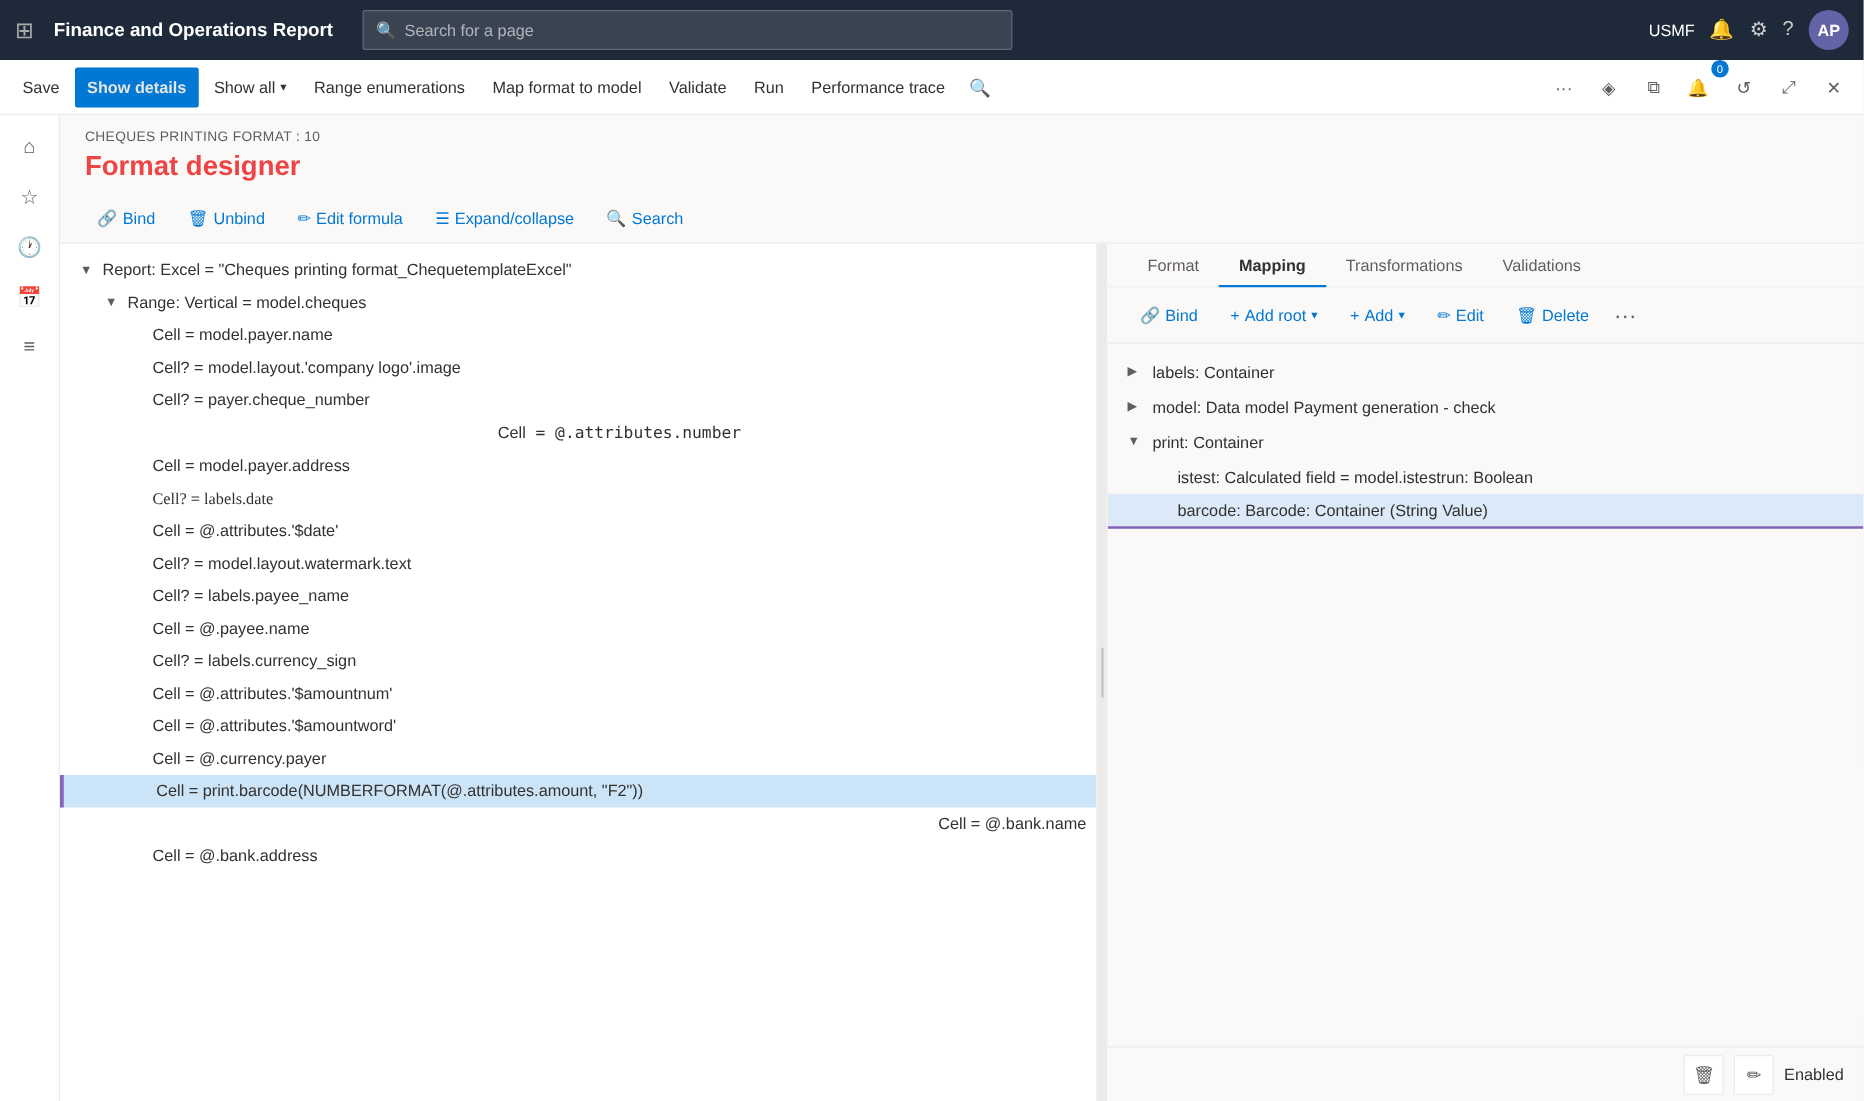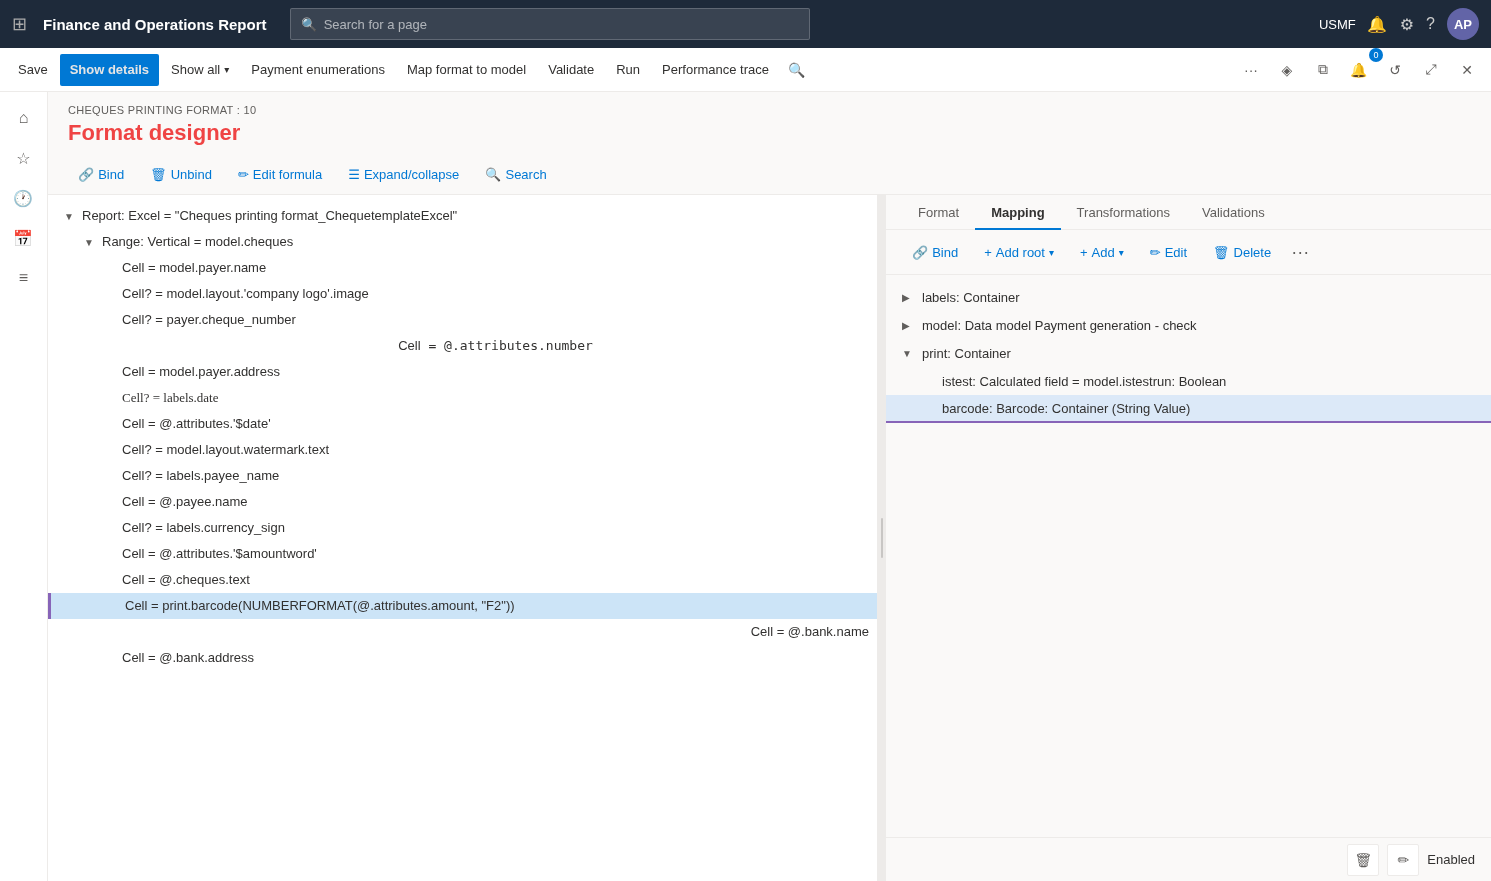--- a/index.html
+++ b/index.html
@@ -309,21 +309,21 @@
   </div>
 </div>
 
 <div class="cmd-bar">
   <button class="cmd-btn">Save</button>
   <button class="cmd-btn primary">Show details</button>
   <button class="cmd-btn">
     <span>Show all</span>
     <span style="font-size:10px;">▾</span>
   </button>
-  <button class="cmd-btn">Payment enumerations</button>
+  <button class="cmd-btn">Range enumerations</button>
   <button class="cmd-btn">Map format to model</button>
   <button class="cmd-btn">Validate</button>
   <button class="cmd-btn">Run</button>
   <button class="cmd-btn">Performance trace</button>
   <span class="cmd-icon-btn">🔍</span>
   <div class="cmd-right">
     <span class="cmd-icon-btn">···</span>
     <span class="cmd-icon-btn">◈</span>
     <span class="cmd-icon-btn">⧉</span>
     <div class="notif-badge">
@@ -428,25 +428,29 @@
             <div class="tree-item" style="padding-left: 56px;">
               <span class="tree-toggle"></span>
               <span class="tree-text">Cell<payee> = @.payee.name</payee></span>
             </div>
             <div class="tree-item" style="padding-left: 56px;">
               <span class="tree-toggle"></span>
               <span class="tree-text">Cell<lbl_currencysign>? = labels.currency_sign</lbl_currencysign></span>
             </div>
             <div class="tree-item" style="padding-left: 56px;">
               <span class="tree-toggle"></span>
+              <span class="tree-text">Cell<amountnumeric> = @.attributes.'$amountnum'</amountnumeric></span>
+            </div>
+            <div class="tree-item" style="padding-left: 56px;">
+              <span class="tree-toggle"></span>
               <span class="tree-text">Cell<amountinwords> = @.attributes.'$amountword'</amountinwords></span>
             </div>
             <div class="tree-item" style="padding-left: 56px;">
               <span class="tree-toggle"></span>
-              <span class="tree-text">Cell<currencyname> = @.cheques.text</currencyname></span>
+              <span class="tree-text">Cell<currencyname> = @.currency.payer</currencyname></span>
             </div>
             <div class="tree-item selected" style="background: rgb(204, 228, 247); border-left: 3px solid rgb(135, 100, 184); padding-left: 56px;">
               <span class="tree-toggle"></span>
               <span class="tree-text">Cell<amountbarcode> = print.barcode(NUMBERFORMAT(@.attributes.amount, "F2"))</amountbarcode></span>
             </div>
             <div class="tree-item" style="padding-left: 56px; justify-content: flex-end;">
               <span class="tree-toggle"></span>
               <span class="tree-text">Cell<bankname> = @.bank.name</bankname></span>
             </div>
             <div class="tree-item" style="padding-left: 56px;">

